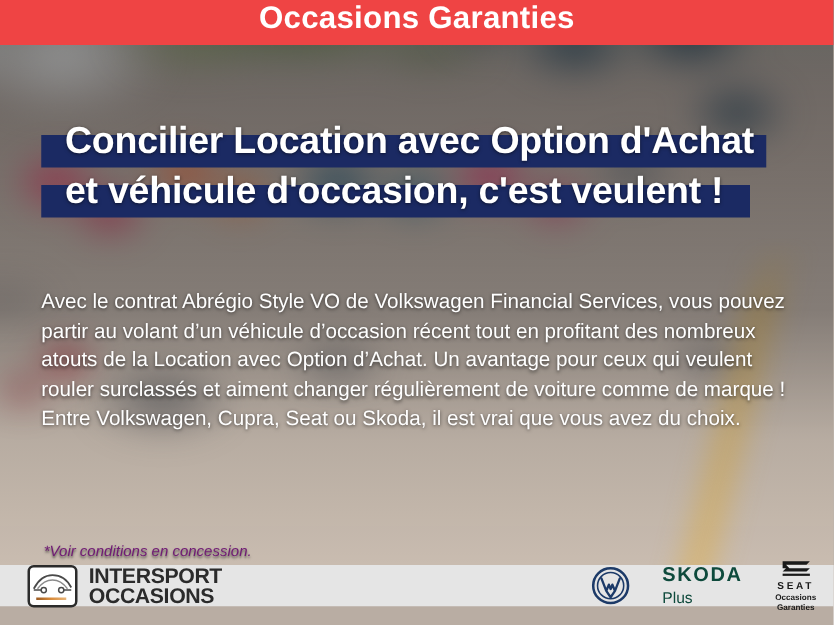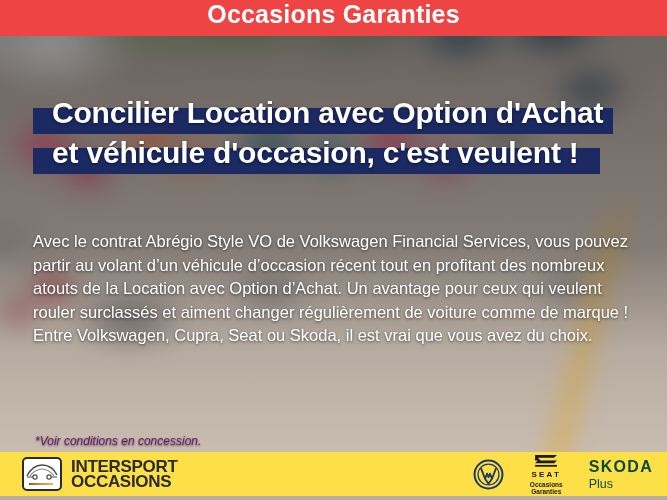--- a/index.html
+++ b/index.html
@@ -182,22 +182,22 @@
     font-style: italic;
     text-shadow: 0 1px 2px rgba(0,0,0,.6);
     margin-top: 16px;
   }
 
   
   .footer {
     position: absolute;
     left: 0; top: 452px;
     width: 667px;
-    height: 44px;
-    background: #fde047;
+    height: 33px;
+    background: #e5e5e5;
     z-index: 6;
     display: flex;
     align-items: center;
   }
 
   
   .intersport {
     display: flex;
     align-items: center;
     margin-left: 22px;
@@ -332,33 +332,33 @@
       <div class="brand">
         <svg class="vw-mark" viewBox="0 0 40 40">
           <circle cx="20" cy="20" r="18" fill="none" stroke="#1c3a68" stroke-width="2.6"></circle>
           <circle cx="20" cy="20" r="13.5" fill="none" stroke="#1c3a68" stroke-width="1.6"></circle>
           <path d="M10.5 12.5 L15.5 25.5 L18.2 19 L20 23.5 L21.8 19 L24.5 25.5 L29.5 12.5
                    M15.5 25.5 L20 32 L24.5 25.5" fill="none" stroke="#1c3a68" stroke-width="2.4" stroke-linejoin="round" stroke-linecap="round"></path>
         </svg>
       </div>
 
       <div class="brand">
+        <div class="skoda-word">SKODA</div>
+        <div class="skoda-sub">Plus</div>
+      </div>
+
+      <div class="brand">
         <svg class="seat-mark" viewBox="0 0 40 22">
           <path d="M4 3 H36 L32 7 H8 L12 11 H36 L32 15 H4 L8 11 H4 Z" fill="#1a1a1a"></path>
           <rect x="4" y="17.5" width="32" height="2.6" fill="#1a1a1a"></rect>
         </svg>
         <div class="seat-word">SEAT</div>
         <div class="seat-sub">
           <span>Occasions</span>
           <span>Garanties</span>
         </div>
       </div>
 
-      <div class="brand">
-        <div class="skoda-word">SKODA</div>
-        <div class="skoda-sub">Plus</div>
-      </div>
-
 
     </div>
   </div>
 
 </div>
 
 </body></html>

